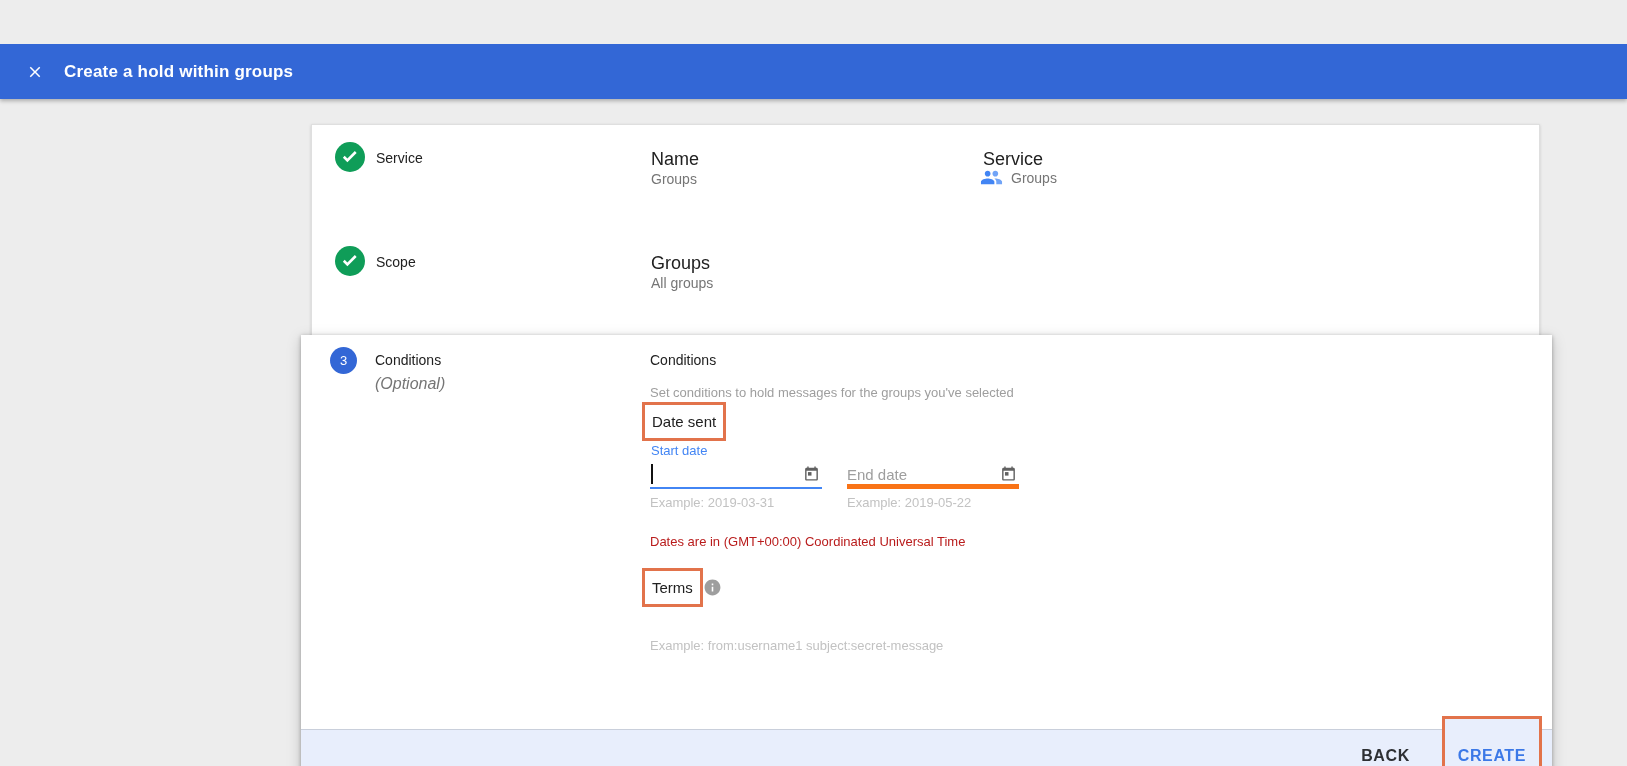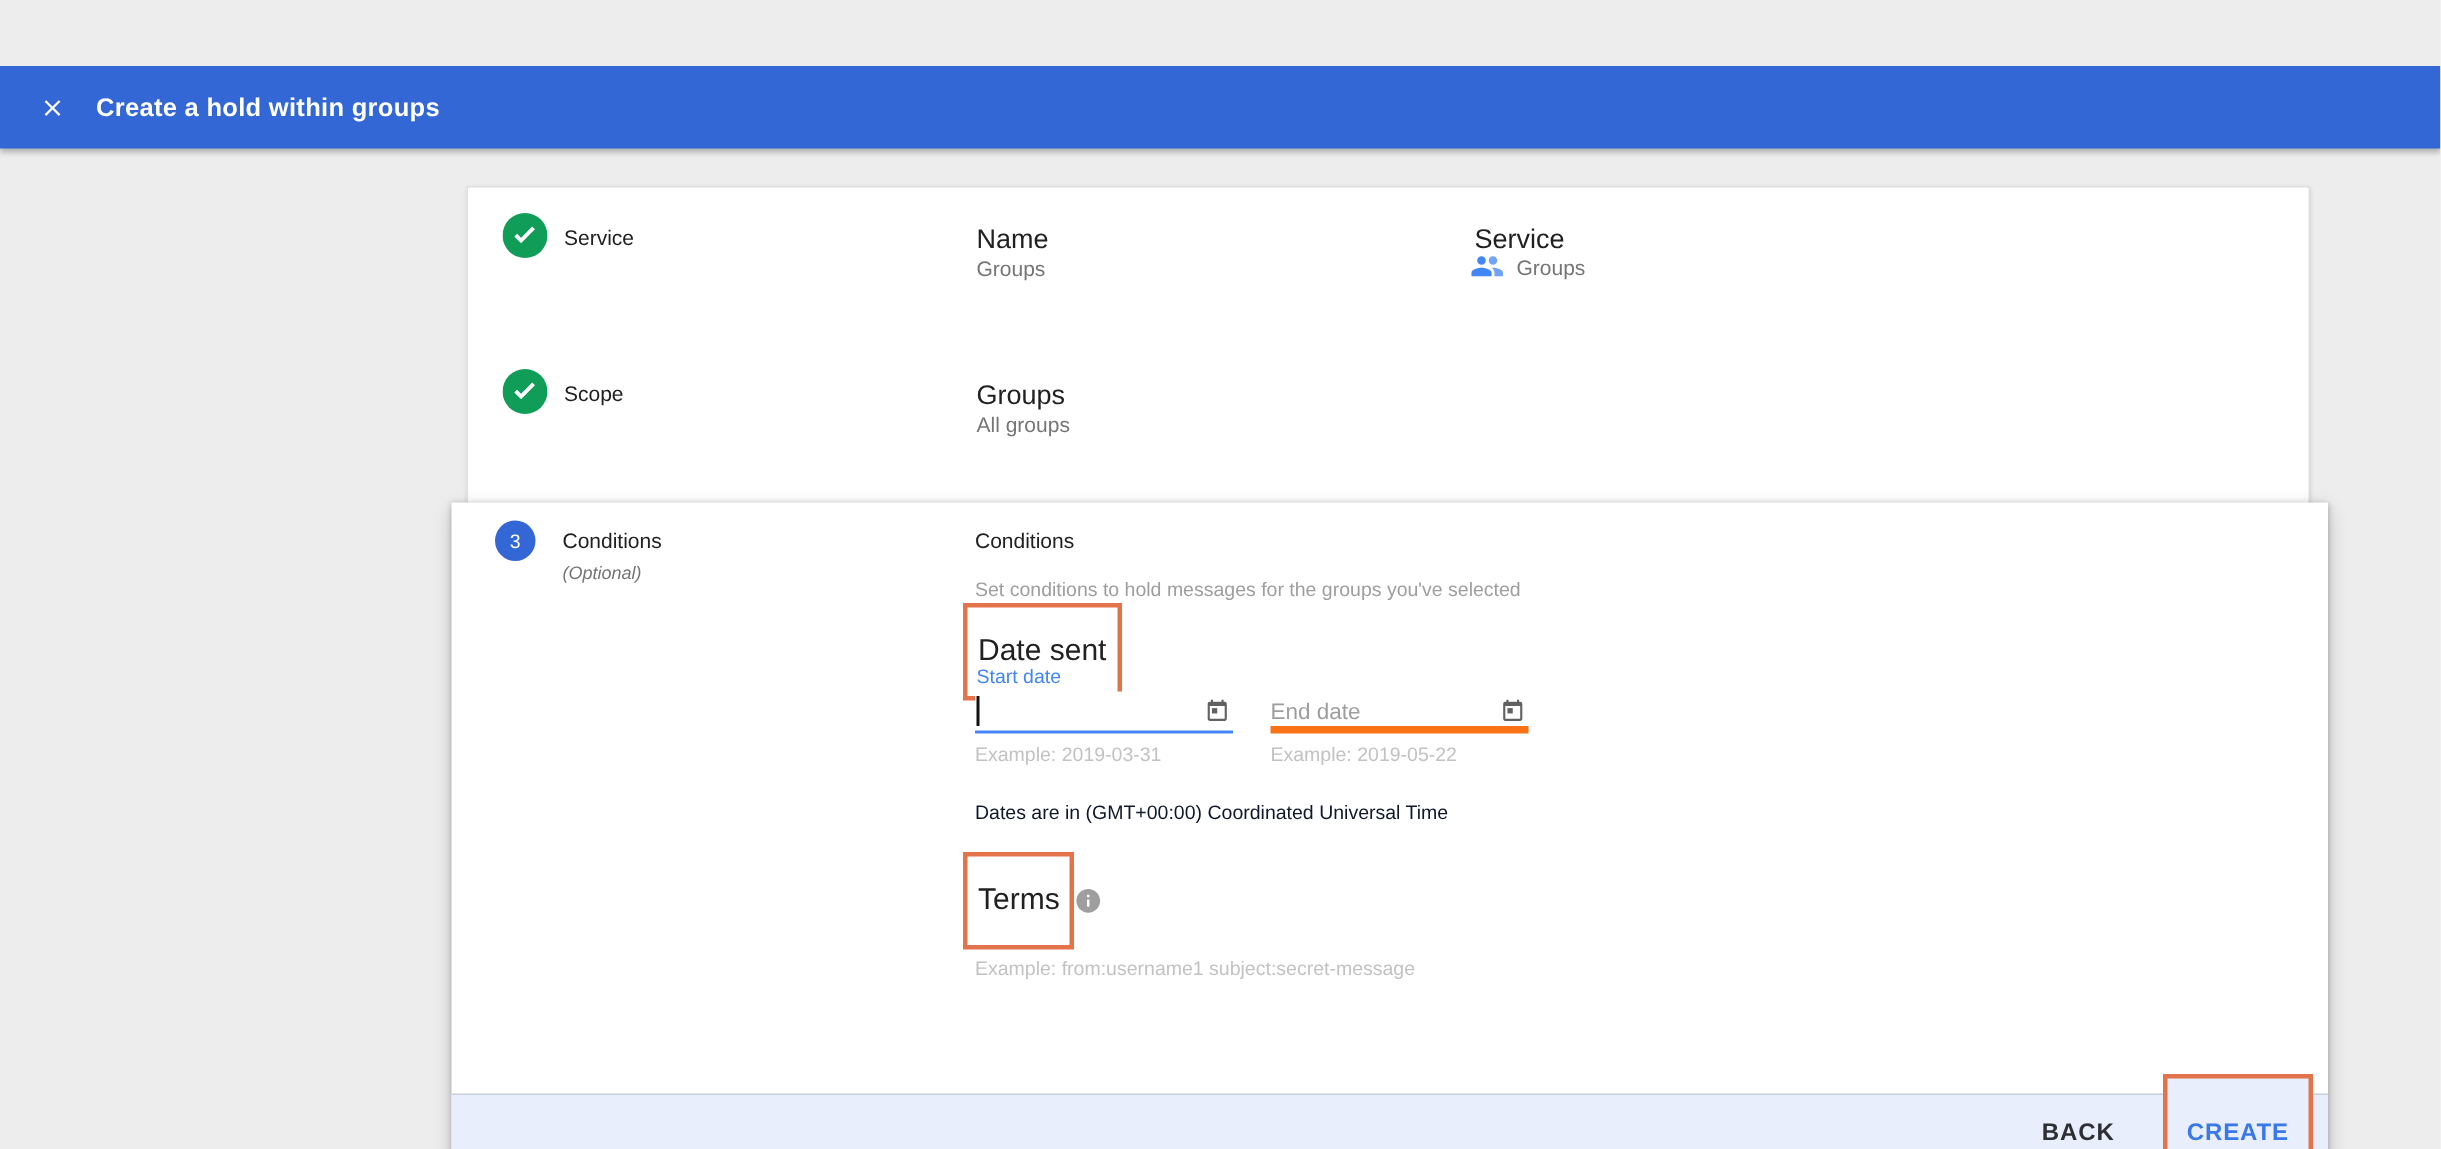--- a/index.html
+++ b/index.html
@@ -32,42 +32,42 @@
   
   .step3-card {
     position:absolute; left:301px; top:291px; width:1251px; height:446px;
     background:#ffffff; box-shadow:0 1px 4px rgba(0,0,0,0.3), 0 4px 14px rgba(0,0,0,0.18);
     z-index:10;
   }
   .step-badge {
     position:absolute; left:29px; top:12px; width:27px; height:27px; border-radius:50%;
     background:#3367d6; color:#fff; font-size:13px; display:flex; align-items:center; justify-content:center;
   }
-  .optional { font-size:12px; color:#757575; font-style:italic; }
+  .optional { font-size:16px; color:#757575; font-style:italic; }
   .panel-heading { font-size:14px; color:#212121; }
   .panel-desc { font-size:13px; color:#9e9e9e; }
   .annot-box {
-    display:inline-block; border:3px solid #e2734b; padding:18px 7px;
-    font-size:20px; color:#212121; background:#fff;
+    display:inline-block; border:3px solid #e2734b; padding:8px 7px;
+    font-size:15px; color:#212121; background:#fff;
   }
   .input-label-active { font-size:13px; color:#4285f4; }
   .date-field {
     position:absolute; width:172px; height:28px; background:#fff;
   }
   .underline-blue { border-bottom:2px solid #4285f4; }
   .underline-gray { border-bottom:5px solid #f97316; }
   .caret { position:absolute; left:1px; top:3px; width:2px; height:20px; background:#111; }
   .date-input {
     border:none; outline:none; width:140px; height:26px; font-size:15px;
     font-family:"Liberation Sans", sans-serif; color:#212121; background:transparent;
   }
   .date-input::placeholder { color:#9e9e9e; }
   .cal-icon { position:absolute; right:2px; top:4px; cursor:pointer; }
   .example-text { font-size:13px; color:#c2c2c2; }
-  .note-text { font-size:13px; color:#0f172a; }
+  .note-text { font-size:13px; color:#b91c1c; }
   .terms-row { display:flex; align-items:center; }
   .query-field { position:absolute; width:656px; height:26px; border-bottom:1px solid #e0e0e0; }
   .query-input {
     border:none; outline:none; width:100%; height:24px; font-size:15px;
     font-family:"Liberation Sans", sans-serif; color:#212121; background:transparent;
   }
   .query-input::placeholder { color:#9e9e9e; }
   
   .step3-footer {
     position:absolute; left:0; bottom:0; width:100%; height:52px;

